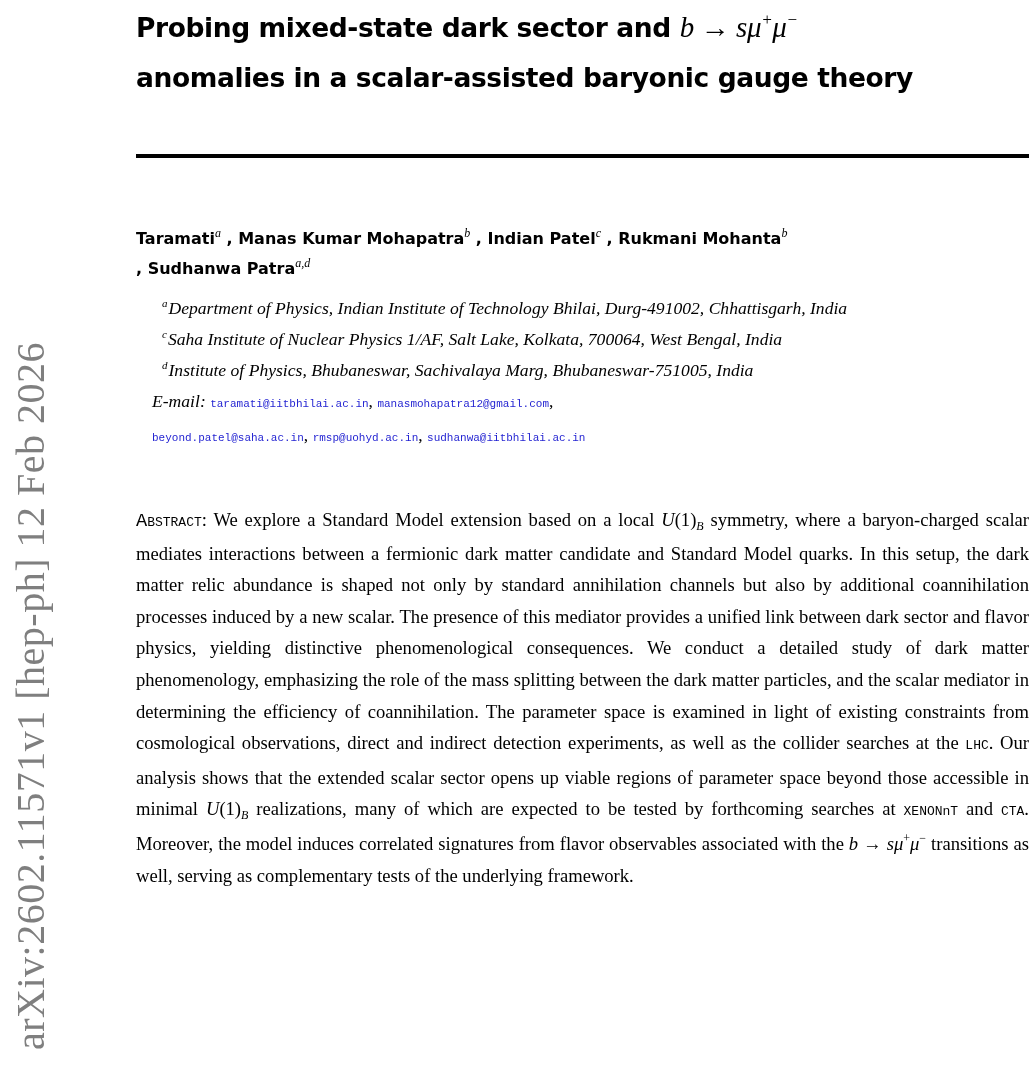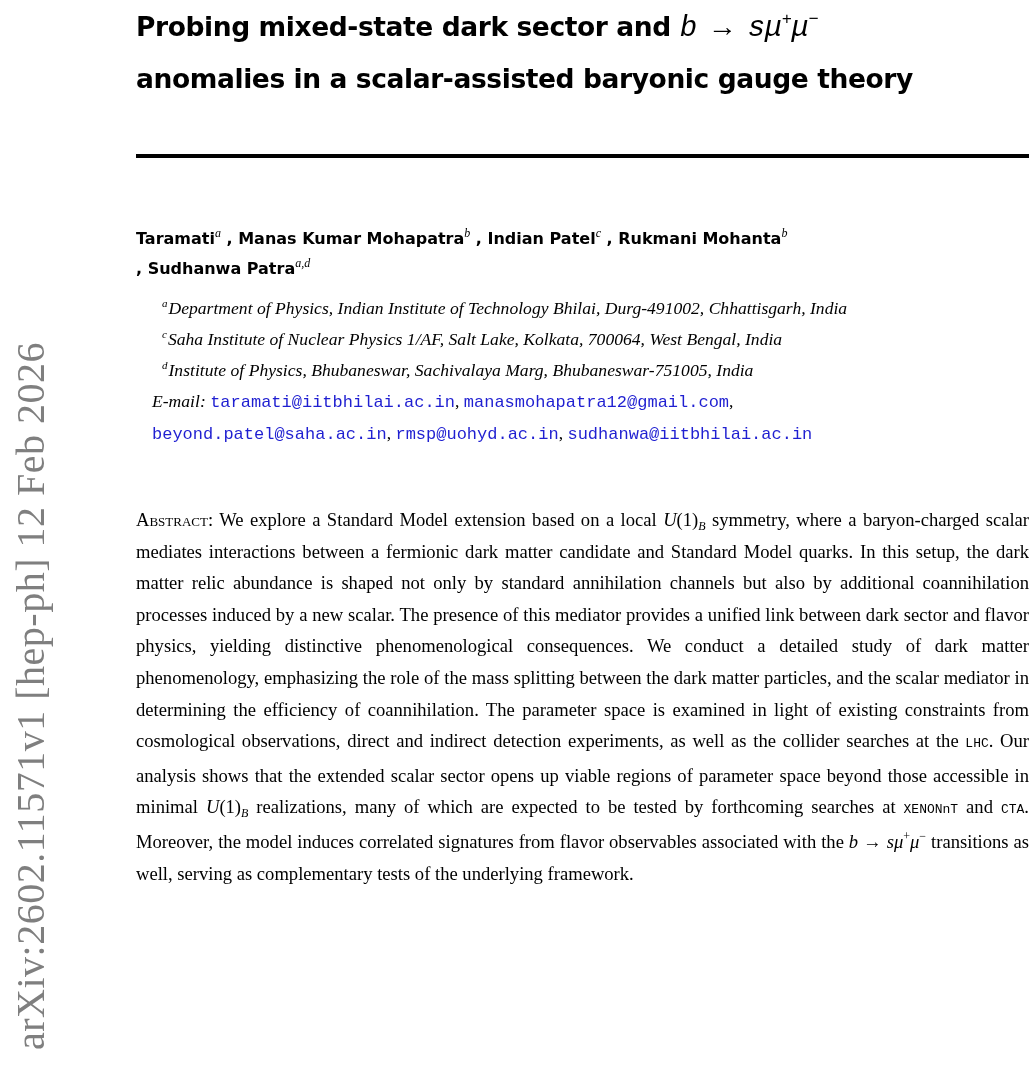--- a/index.html
+++ b/index.html
@@ -13,47 +13,47 @@
     transform: translate(-50%,-50%) rotate(-90deg);
     white-space:nowrap; font-family:"Liberation Serif", serif;
     font-size:40px; color:#7f7f7f; letter-spacing:0.5px;
   }
 
   #title {
     position:absolute; left:136px; top:2px; width:893px;
     font-family:"DejaVu Sans", sans-serif; font-weight:bold;
     font-size:26.5px; line-height:50px; letter-spacing:-0.4px;
   }
-  #title .math { font-family:Liberation Mono, monospace; font-style:italic; font-weight:normal; font-size:29px;margin-top:24px; }
+  #title .math { font-family:Liberation Serif, serif; font-style:italic; font-weight:normal; font-size:29px;margin-top:24px; }
   #title sup { font-size:17px; vertical-align: 12px; line-height:0; }
 
   #rule { position:absolute; left:136px; top:154px; width:893px; height:4px; background:#000; }
 
   #authors {
     position:absolute; left:136px; top:224px; width:893px;
     font-family:"DejaVu Sans", sans-serif; font-weight:bold; font-size:16px; line-height:30px;
   }
   #authors sup { font-family:"Liberation Serif", serif; font-style:italic; font-weight:normal; font-size:12px; vertical-align:7px; line-height:0; }
 
   #affils {
     position:absolute; left:139px; top:293px; width:890px;
     font-family:"Liberation Serif", serif; font-style:italic; font-size:17.6px; line-height:31px;
   }
   #affils sup { font-size:11px; vertical-align:7px; line-height:0; margin-right:1px; }
   .affil-row { white-space:nowrap;margin-left:23px; }
   .email-row { padding-left:13px; white-space:nowrap; }
-  .email-link { font-family:"Liberation Mono", monospace; font-style:normal; color:#1f1fd1; font-size:17px; text-decoration:none; }
+  .email-link { font-family:"Liberation Mono", monospace; font-style:normal; color:#1f1fd1; font-size:11px; text-decoration:none; }
   .email-sep { font-style:normal; }
 
   #abstract {
     position:absolute; left:136px; top:504px; width:893px;
     font-family:"Liberation Serif", serif; font-size:18.6px; line-height:31.6px;
     text-align:justify; hyphens:manual;
   }
-  #abstract .sc { font-variant:small-caps; }
+  #abstract .sc { font-variant:small-caps;font-family:Liberation Mono, monospace; }
   #abstract .tt { font-family:"Liberation Mono", monospace; font-size:13px; }
   #abstract .m { font-style:italic; }
   #abstract sub { font-size:12px; vertical-align:-4px; line-height:0; font-style:italic; }
   #abstract sup { font-size:12px; vertical-align:8px; line-height:0; }
 </style>
 </head>
 <body>
 
 <div id="arxiv-stamp">
   <span>arXiv:2602.11571v1  [hep-ph]  12 Feb 2026</span>

